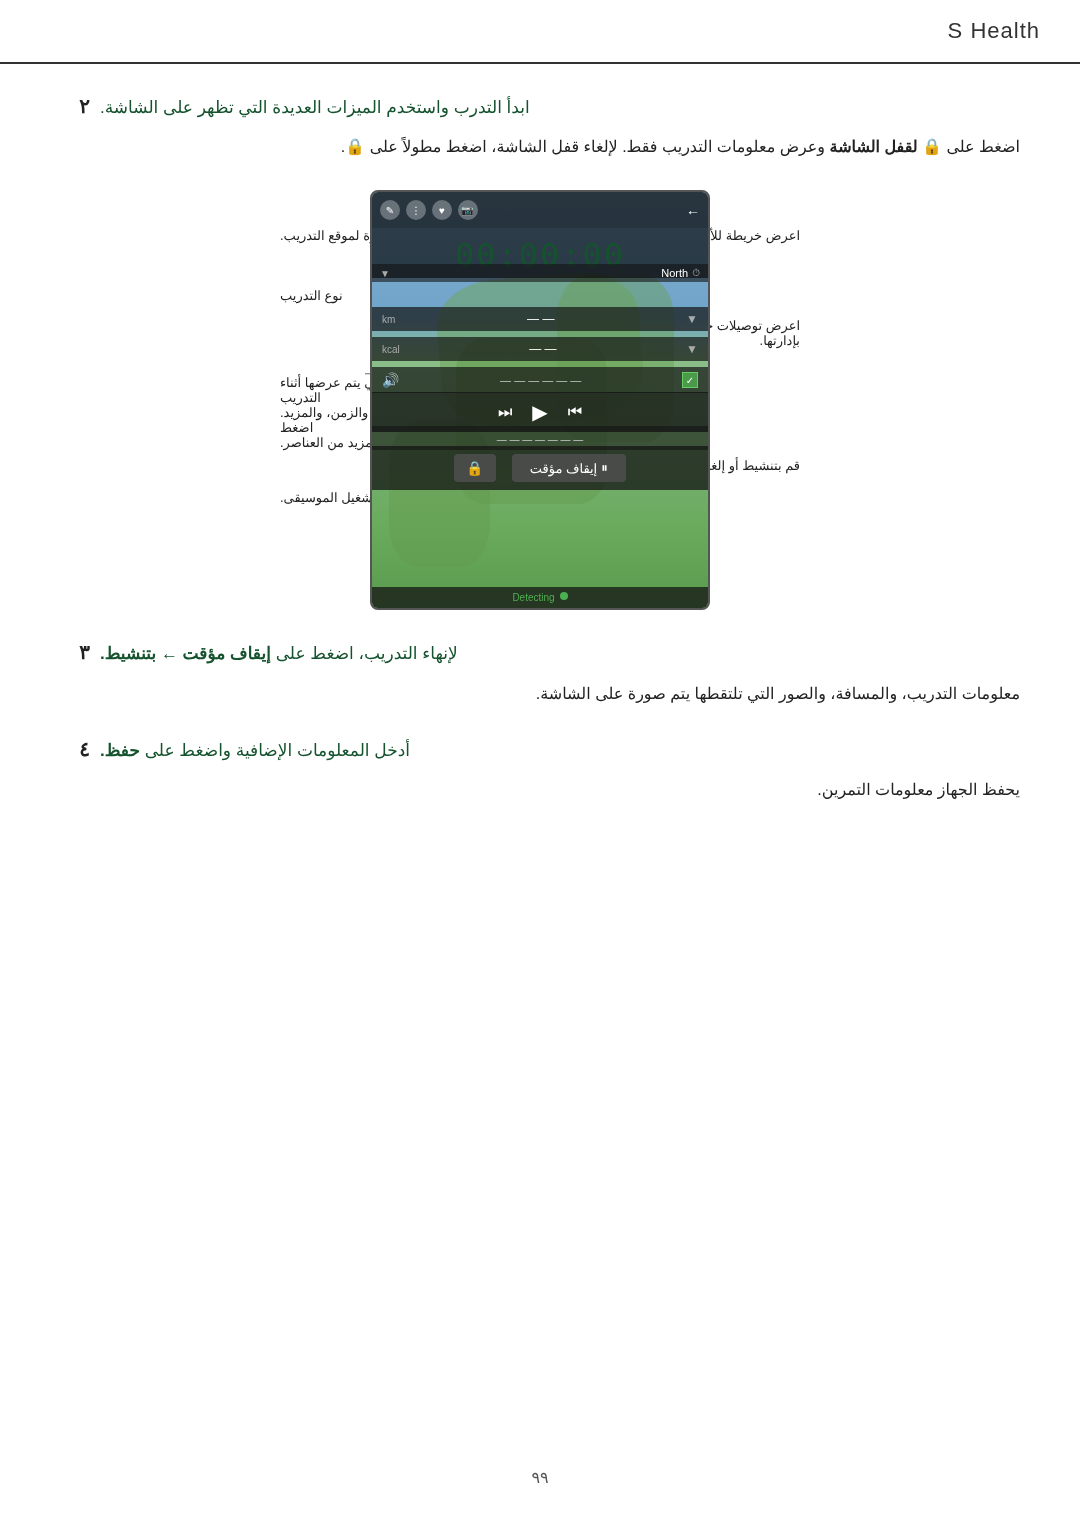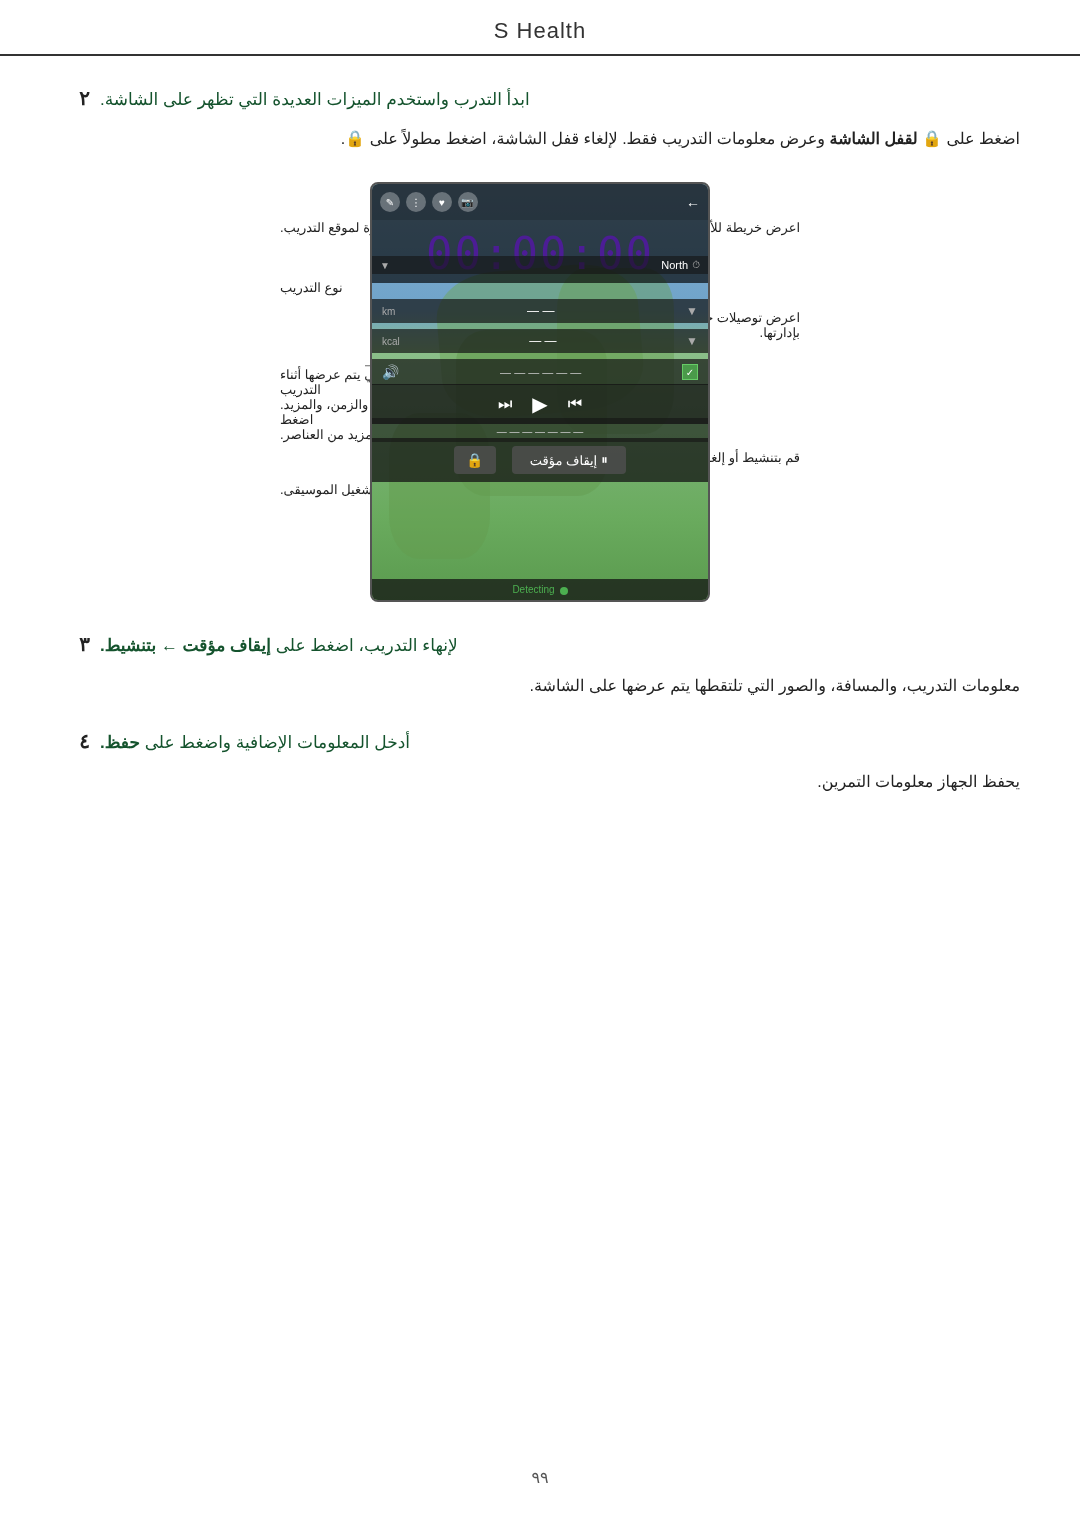--- a/index.html
+++ b/index.html
@@ -8,23 +8,23 @@
       min-height: 1527px;
       background: #ffffff;
       font-family: 'Arial', sans-serif;
       direction: rtl;
       position: relative;
     }
 
     
     .header {
       display: flex;
-      justify-content: center;
-      align-items: center;
-      padding: 18px 40px 10px 40px;
+      justify-content: flex-start;
+      align-items: center;
+      padding: 18px 40px 18px 40px;
       border-bottom: 2px solid #333;
     }
     .header-title {
       font-size: 22px;
       color: #333;
       letter-spacing: 1px;
     }
 
     
     .content {
@@ -138,23 +138,23 @@
     .timer-display {
       position: absolute;
       top: 36px;
       left: 0; right: 0;
       background: rgba(0,0,0,0.65);
       text-align: center;
       padding: 8px 0 4px;
       z-index: 9;
     }
     .timer-digits {
-      font-size: 44px;
+      font-size: 32px;
       font-weight: 300;
-      color: #4c1d95;
+      color: #14532d;
       letter-spacing: 2px;
       font-family: monospace;
     }
 
     
     .info-row {
       position: absolute;
       left: 0; right: 0;
       background: rgba(20,20,20,0.7);
       display: flex;
@@ -280,21 +280,21 @@
       font-size: 14px;
     }
 
     
     .gps-row {
       position: absolute;
       left: 0; right: 0;
       bottom: 0;
       background: rgba(20,20,20,0.75);
       display: flex;
-      align-items: flex-end;
+      align-items: flex-start;
       justify-content: center;
       padding: 5px 12px;
       gap: 5px;
       z-index: 9;
     }
     .gps-dot {
       width: 8px;
       height: 8px;
       background: #4CAF50;
       border-radius: 50%;
@@ -472,21 +472,21 @@
     </div>
   </div>
 
   <div class="step">
     <div class="step-line">
       <div class="step-text">
         لإنهاء التدريب، اضغط على <b>إيقاف مؤقت</b> ← <b>بتنشيط.</b>
       </div>
       <div class="step-number">٣</div>
     </div>
-    <div class="step-subtext">معلومات التدريب، والمسافة، والصور التي تلتقطها يتم عرضها على الشاشة.</div>
+    <div class="step-subtext">معلومات التدريب، والمسافة، والصور التي تلتقطها يتم صورة على الشاشة.</div>
   </div>
 
   <div class="step">
     <div class="step-line">
       <div class="step-text">
         أدخل المعلومات الإضافية واضغط على <b>حفظ.</b>
       </div>
       <div class="step-number">٤</div>
     </div>
     <div class="step-subtext">يحفظ الجهاز معلومات التمرين.</div>

